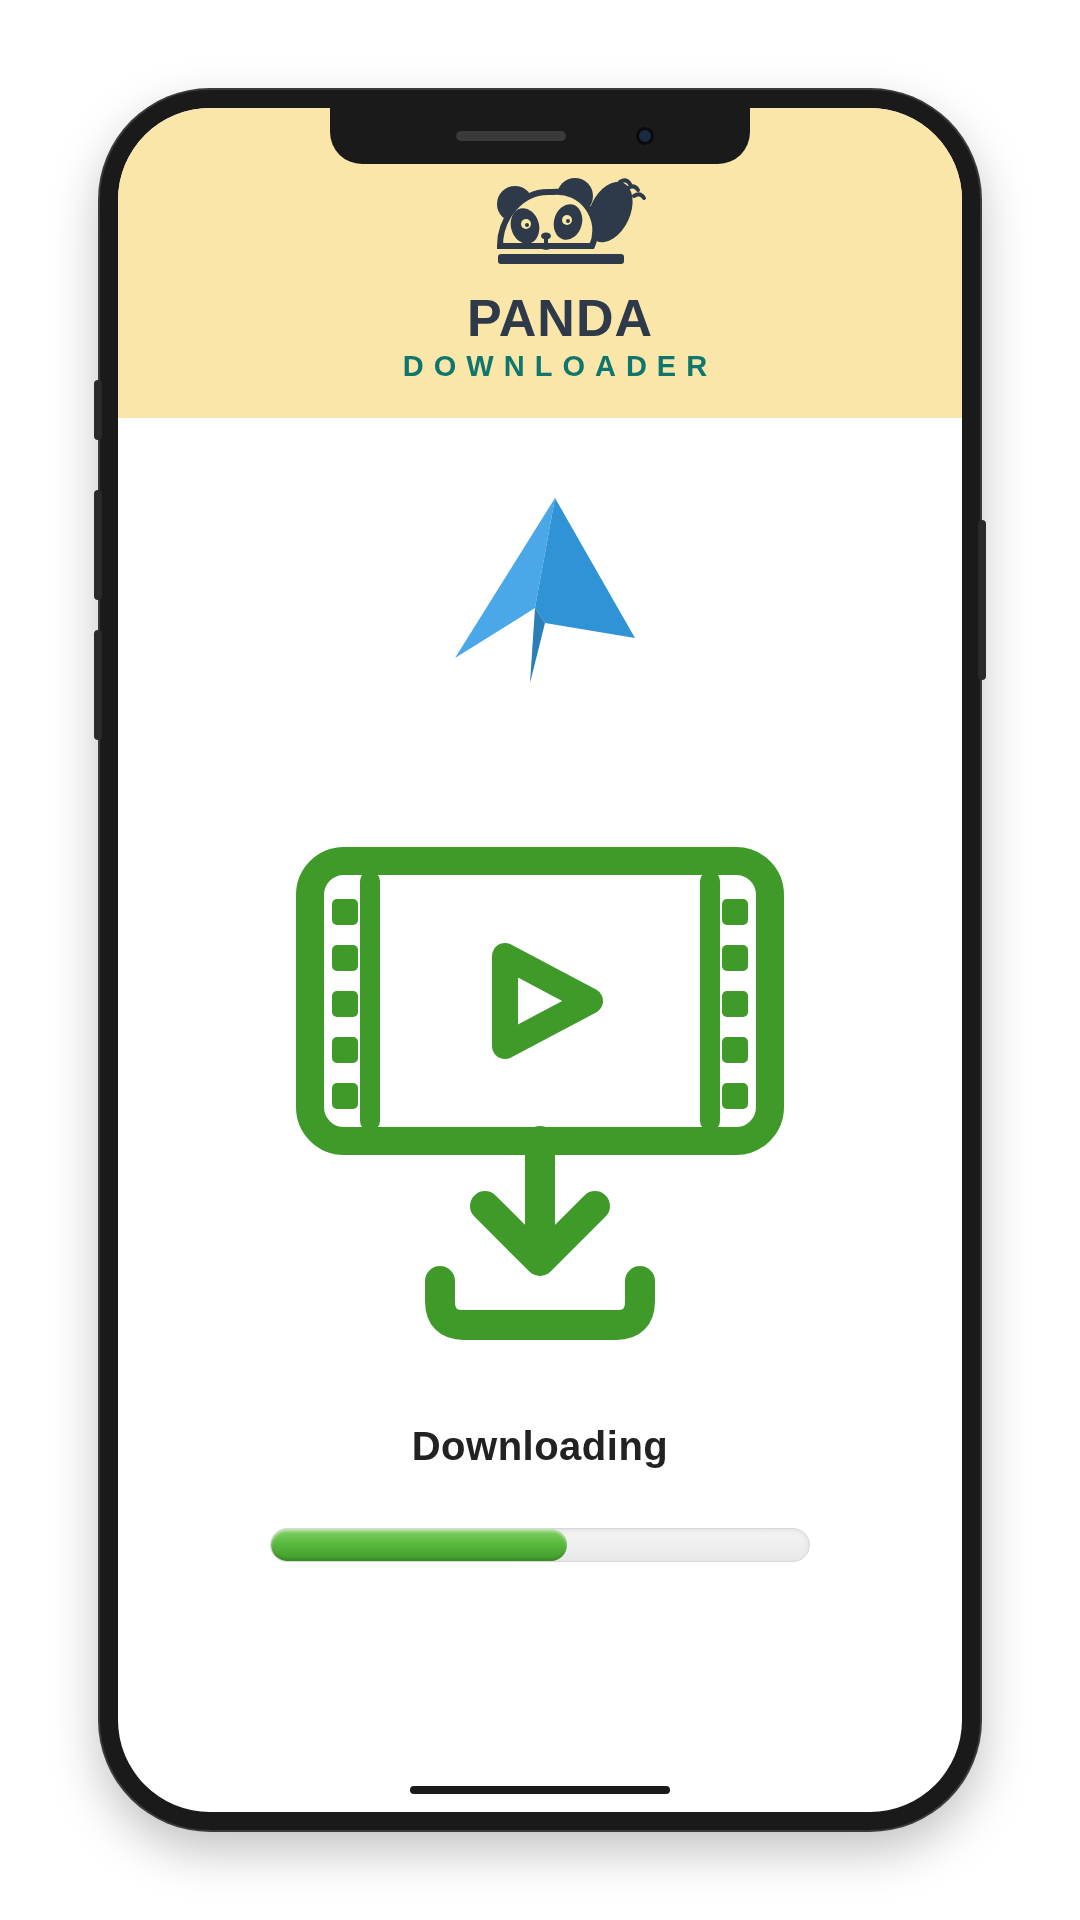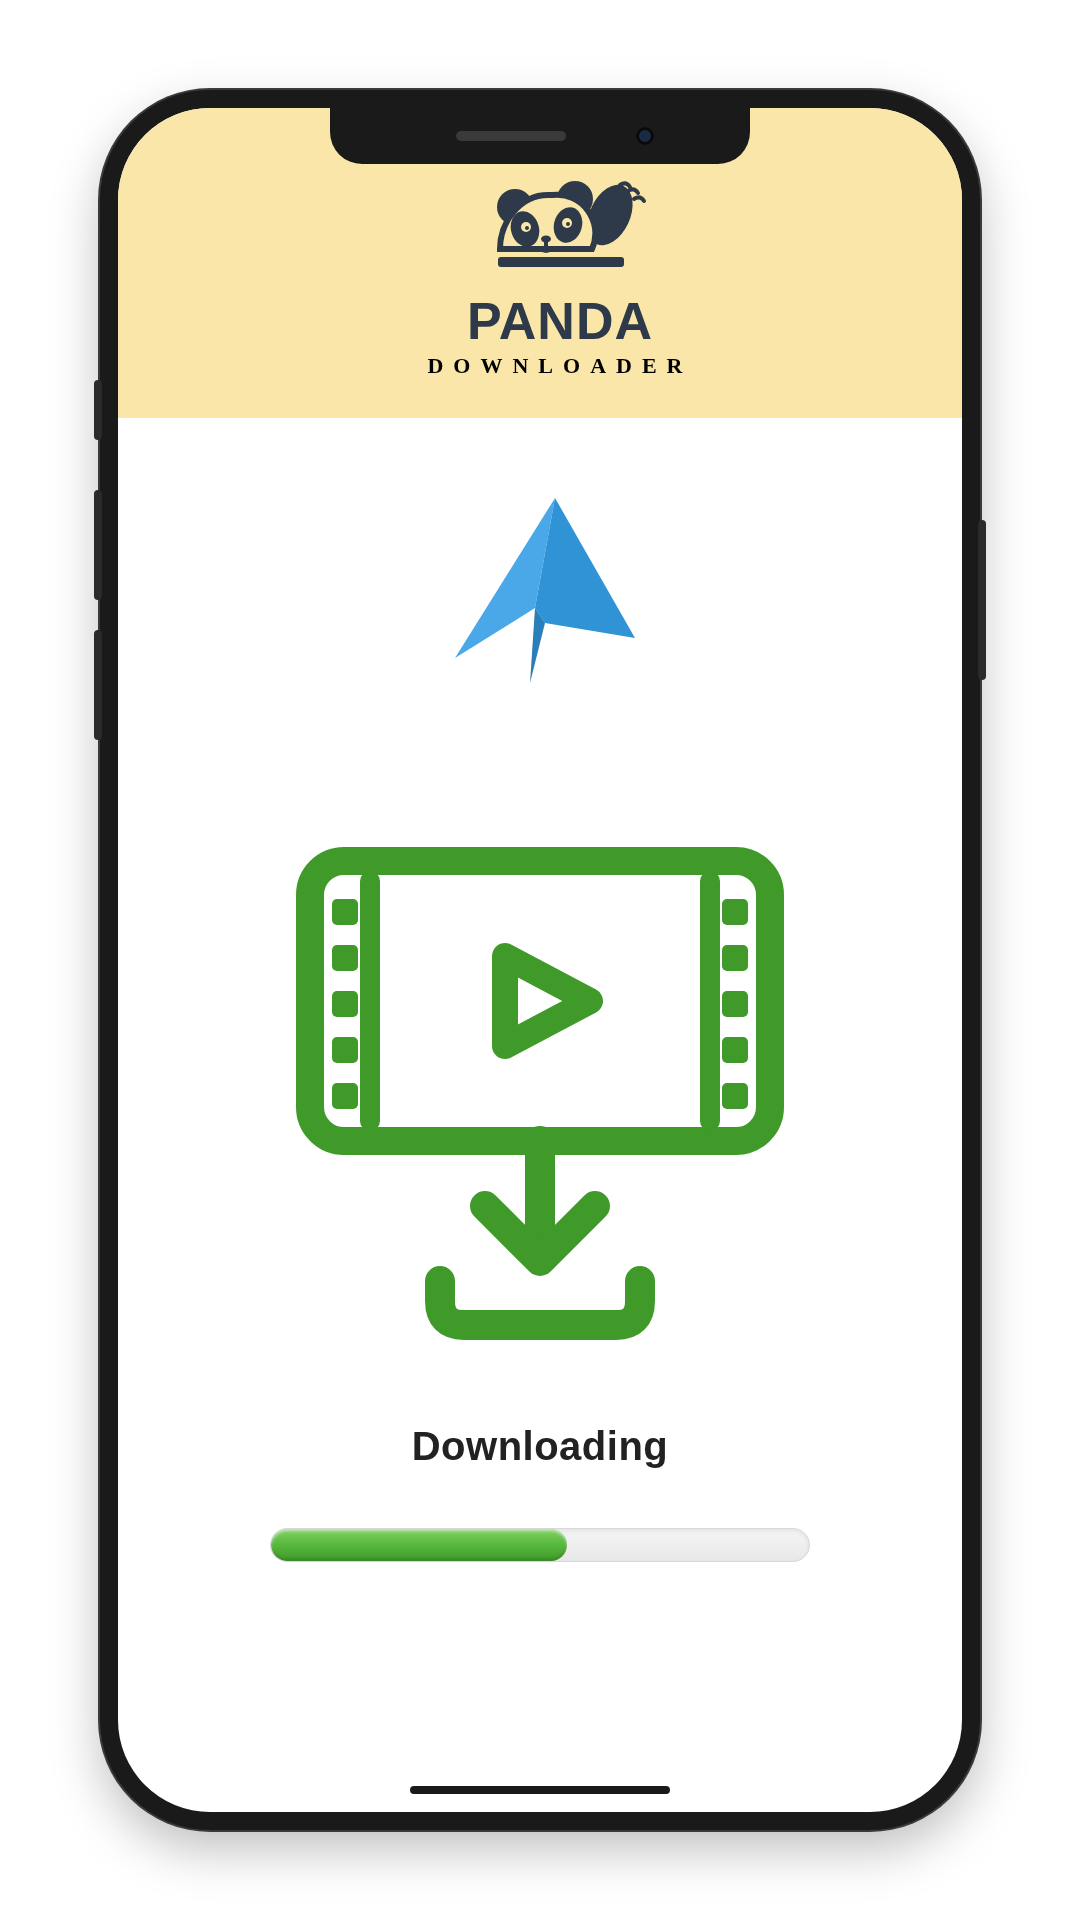--- a/index.html
+++ b/index.html
@@ -87,25 +87,24 @@
     .logo-title {
       font-weight: 900;
       font-size: 52px;
       letter-spacing: 1px;
       color: #2e3a4a;
       margin-top: -6px;
       font-family: Arial Black, Arial, sans-serif;
     }
     .logo-sub {
       font-weight: 800;
-      font-size: 22px;
+      font-size: 29px;
       letter-spacing: 10px;
-      color: #000000;
+      color: #0f766e;
       margin-top: 2px;
-      font-family: Liberation Serif, serif;
     }
     .content {
       flex: 1;
       display: flex;
       flex-direction: column;
       align-items: center;
       padding-top: 70px;
       gap: 29px;
     }
     .plane-wrap { margin-bottom: 90px; }

